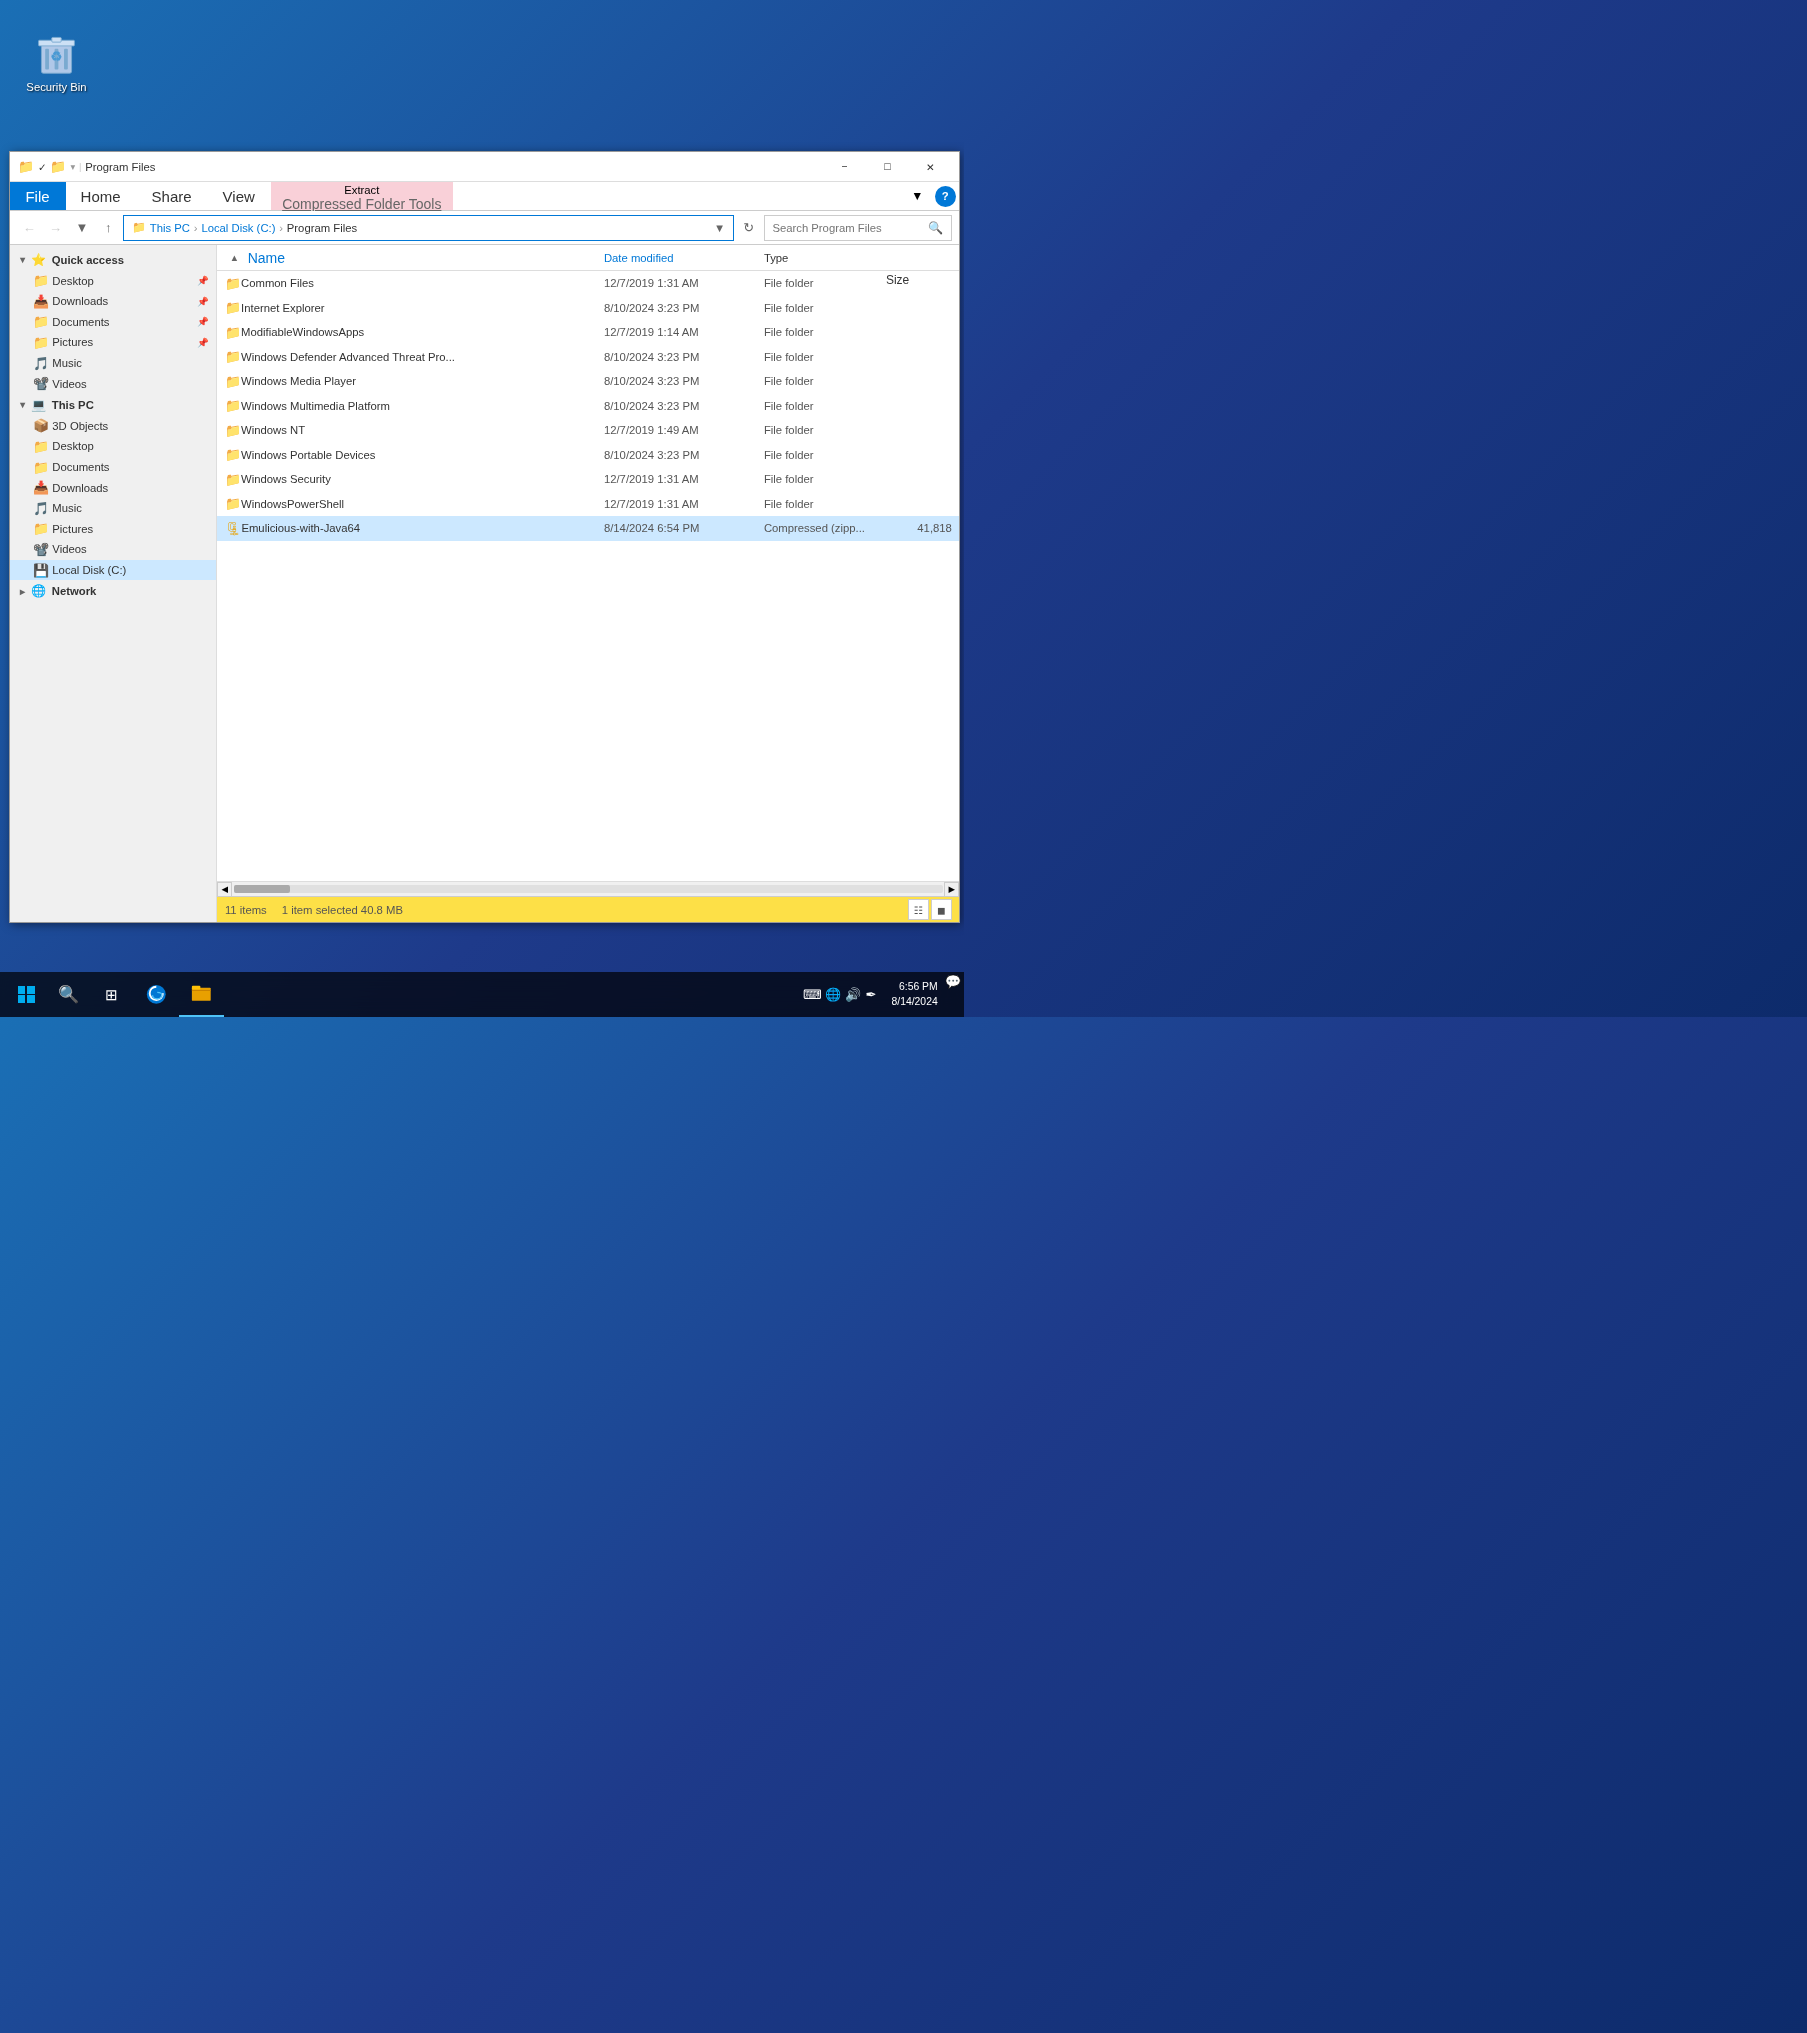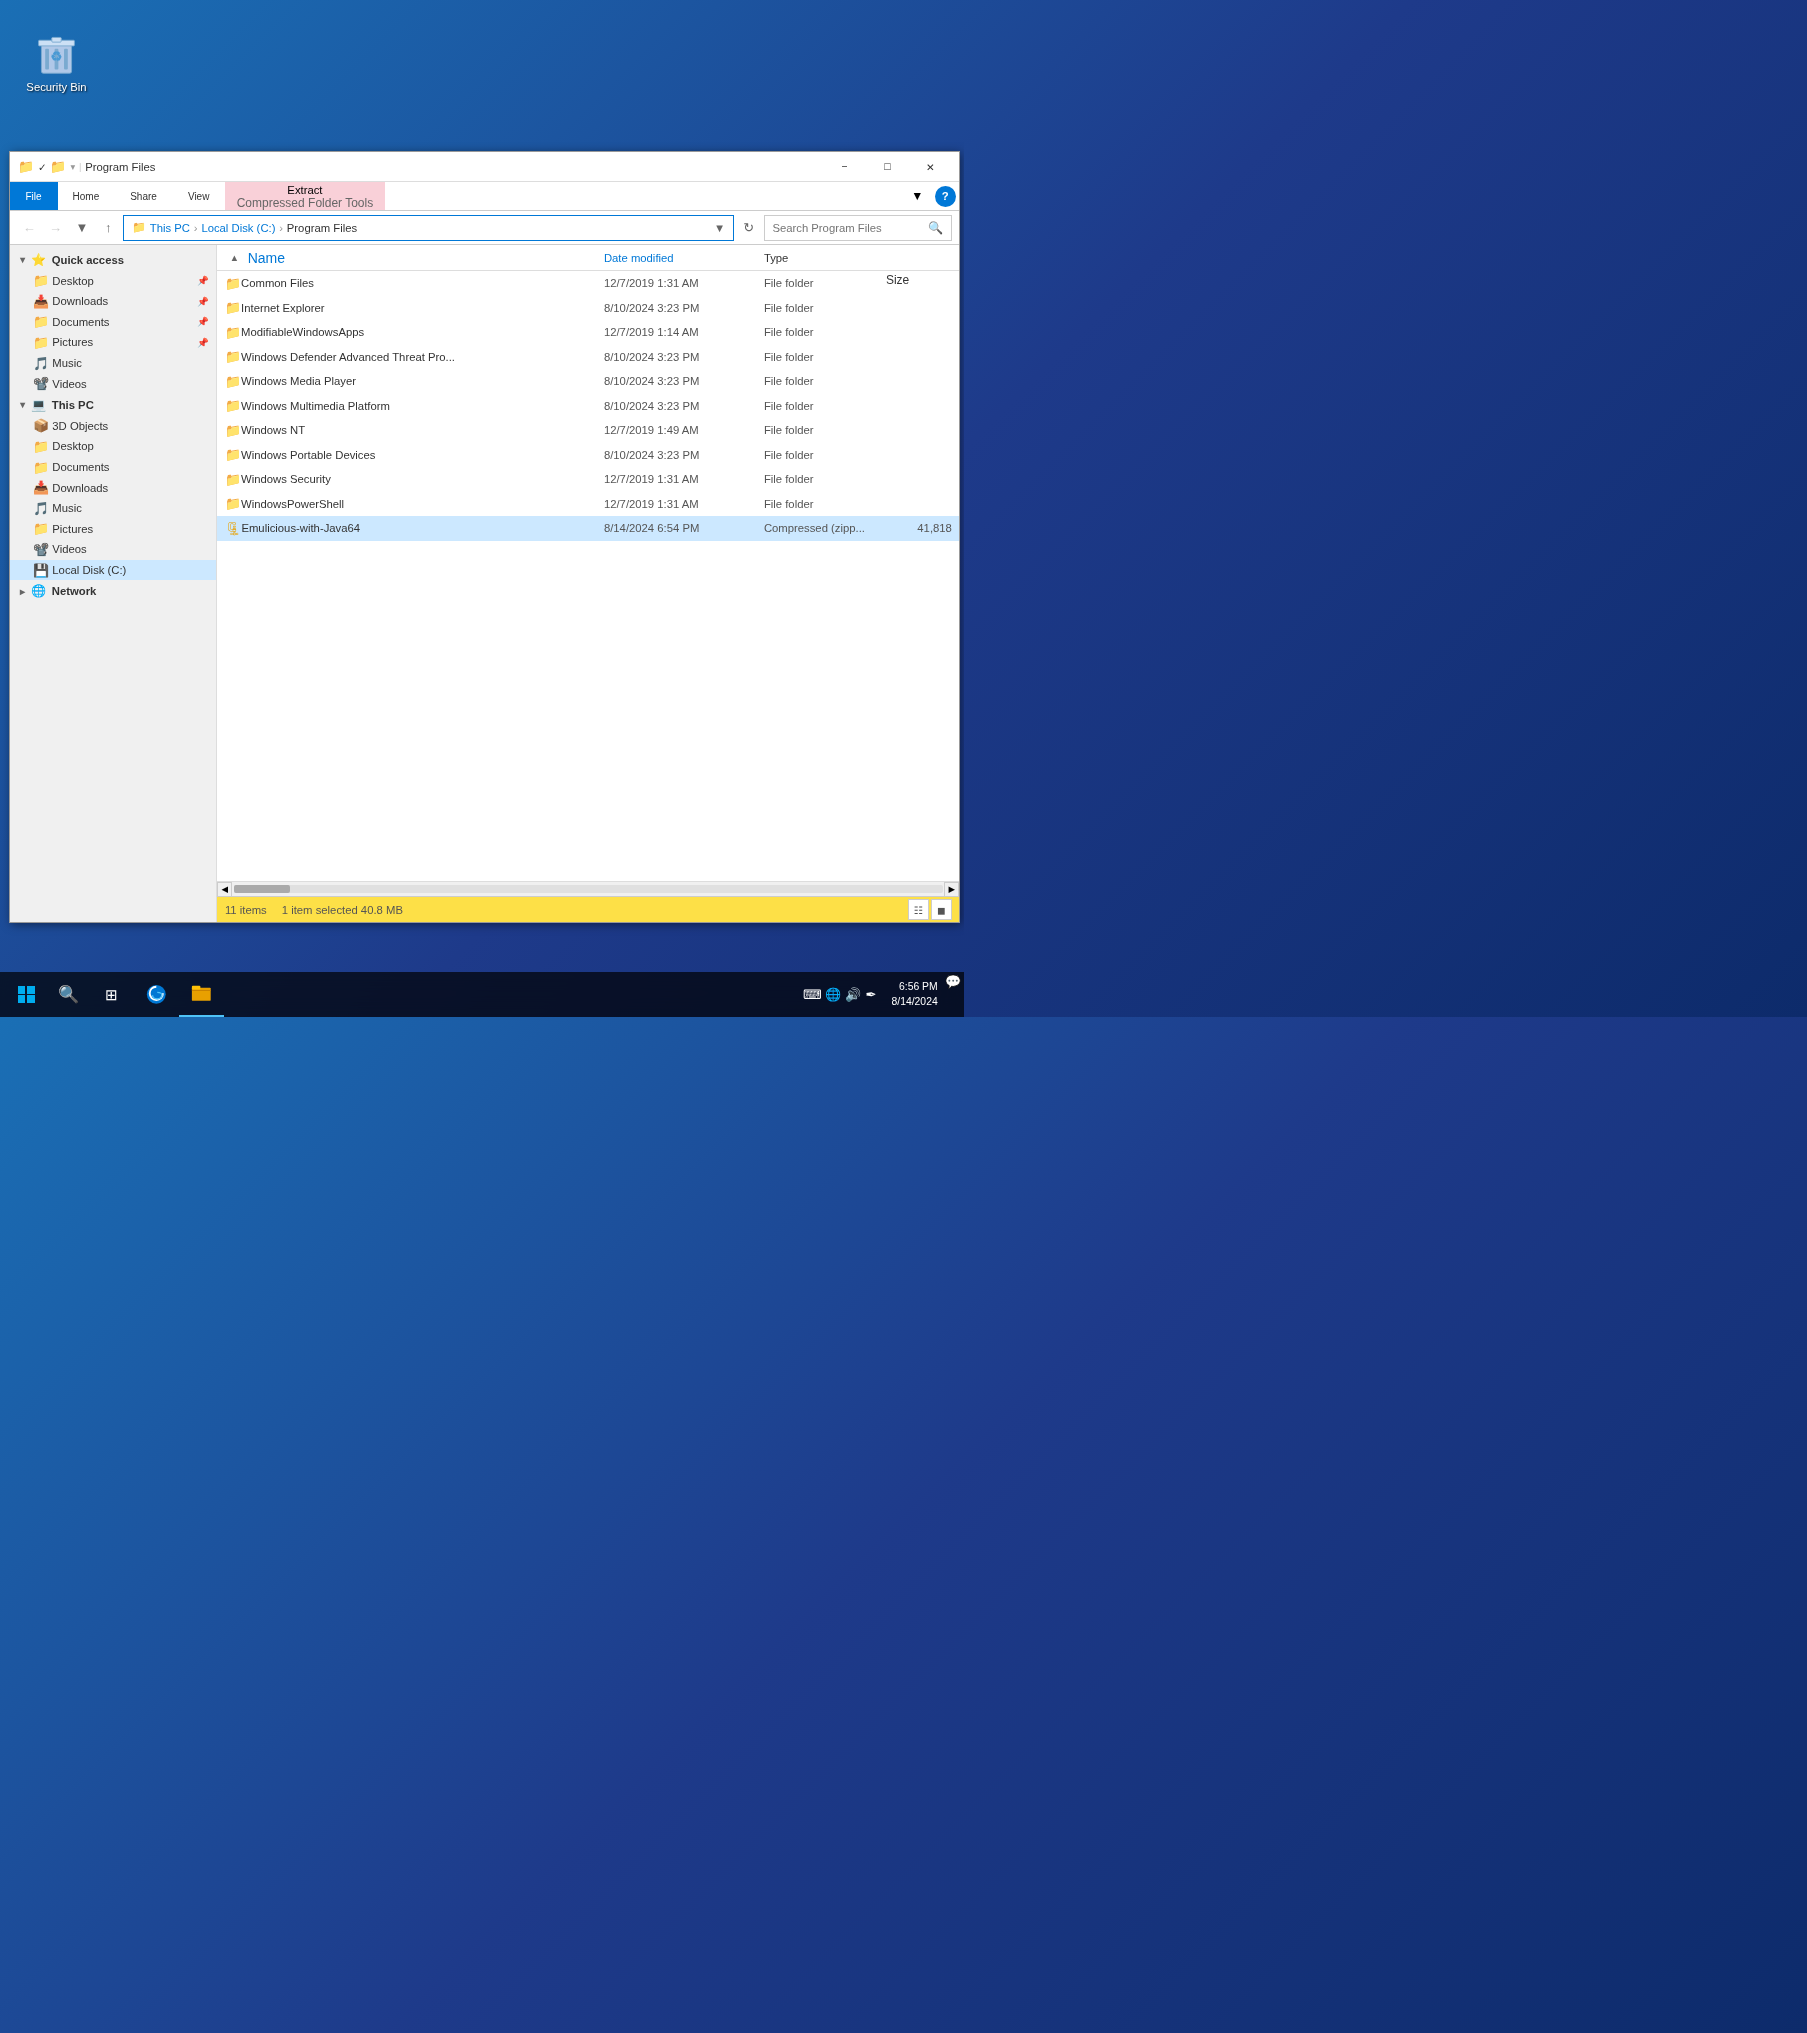--- a/index.html
+++ b/index.html
@@ -94,21 +94,21 @@
     .ribbon {
       background: white;
       border-bottom: 0.9px solid #ccc;
       flex-shrink: 0;
     }
     .ribbon-tab {
       padding: 0 15px;
       display: flex;
       align-items: center;
       cursor: pointer;
-      font-size: 10px;
+      font-size: 15px;
       color: #333;
       border-right: 0.9px solid transparent;
     }
     .ribbon-tab.active {
       background: #0078d7;
       color: white;
     }
     .ribbon-chevron {
       margin-left: auto;
       padding: 0 7.5px;
@@ -548,21 +548,21 @@
         </div>
         <div class="ribbon-tab">
           <span>Share</span>
         </div>
         <div class="ribbon-tab">
           <span>View</span>
         </div>
 
         <div style="display:flex; flex-direction:column; align-items:center; background:#f9d0d8; padding:1.9px 11.3px; cursor:pointer;">
           <span style="font-size:11.3px; font-weight:500;">Extract</span>
-          <span style="font-size:12px; color:#666;">Compressed Folder Tools</span>
+          <span style="font-size:14px; color:#666;text-decoration:underline;">Compressed Folder Tools</span>
         </div>
         <div class="ribbon-chevron">▼</div>
         <div class="ribbon-help">?</div>
       </div>
     </div>
 
     <div class="address-bar">
       <button class="nav-btn disabled">←</button>
       <button class="nav-btn disabled">→</button>
       <button class="nav-btn">▼</button>

